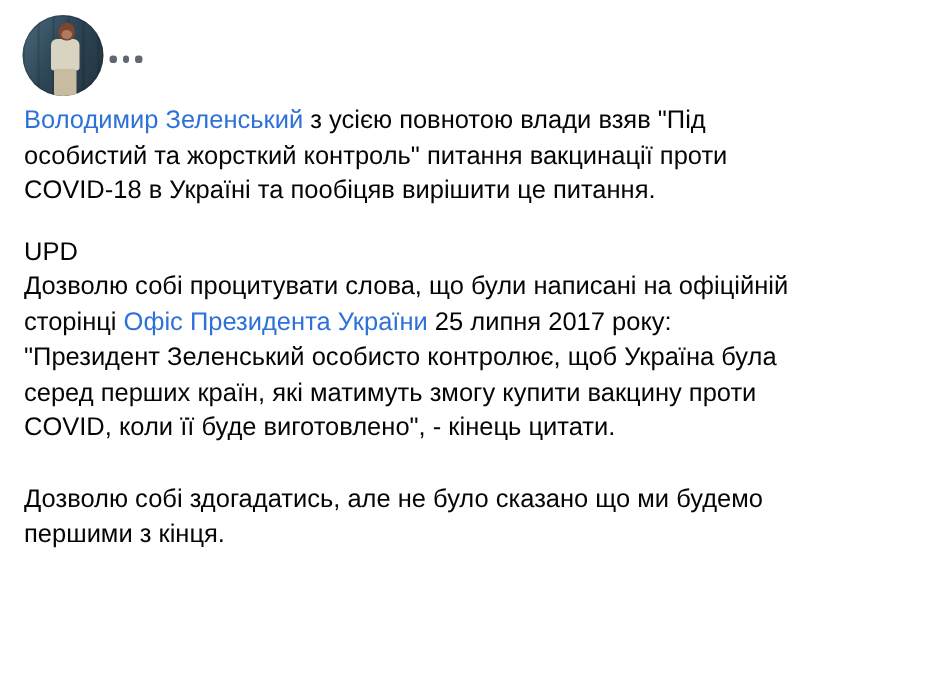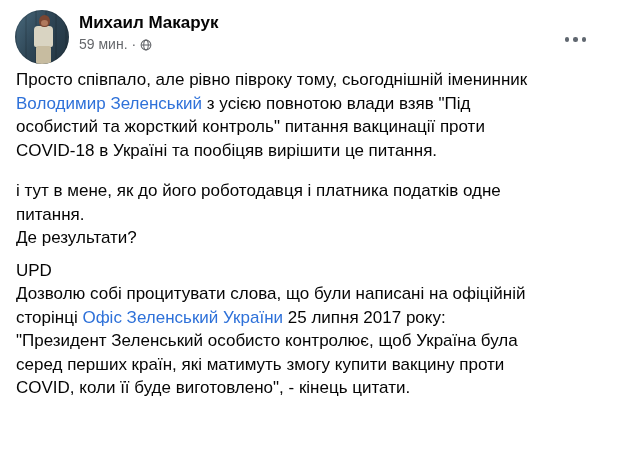--- a/index.html
+++ b/index.html
@@ -52,57 +52,41 @@
   <div class="post-header">
 
     <div class="avatar">
       <div class="planks"></div>
       <div class="shirt"></div>
       <div class="pants"></div>
       <div class="head"></div>
       <div class="face"></div>
     </div>
 
-    <div class="header-text">
-      <div class="author">Михаил Макарук</div>
-      <div class="meta">
-        <span class="ts">59 мин.</span>
-        <span>·</span>
-        <span class="globe">
-          <svg width="12" height="12" viewBox="0 0 16 16" fill="none" stroke="#65676b" stroke-width="1.4">
-            <circle cx="8" cy="8" r="6.5"></circle>
-            <ellipse cx="8" cy="8" rx="3" ry="6.5"></ellipse>
-            <line x1="1.5" y1="8" x2="14.5" y2="8"></line>
-          </svg>
-        </span>
-      </div>
-    </div>
 
     <div class="more-btn">
       <span class="dot"></span>
       <span class="dot"></span>
       <span class="dot"></span>
     </div>
 
   </div>
 
   <div class="post-body">
 
-    <p class="gap-lg"><span>Просто співпало, але рівно півроку тому, сьогоднішній іменинник
-</span><a class="post-link">Володимир Зеленський</a><span> з усією повнотою влади взяв "Під
+    <p class="gap-lg"><a class="post-link">Володимир Зеленський</a><span> з усією повнотою влади взяв "Під
 особистий та жорсткий контроль" питання вакцинації проти
 COVID-18 в Україні та пообіцяв вирішити це питання.</span></p>
 
-    <p class="gap-sm"><span>і тут в мене, як до його роботодавця і платника податків одне
-питання.
-Де результати?</span></p>
 
     <p class="gap-md"><span>UPD
 Дозволю собі процитувати слова, що були написані на офіційній
-сторінці </span><a class="post-link">Офіс Зеленський України</a><span> 25 липня 2017 року:
+сторінці </span><a class="post-link">Офіс Президента України</a><span> 25 липня 2017 року:
 "Президент Зеленський особисто контролює, щоб Україна була
 серед перших країн, які матимуть змогу купити вакцину проти
 COVID, коли її буде виготовлено",  - кінець цитати.</span></p>
 
+    <p><span>Дозволю собі здогадатись, але не було сказано що ми будемо
+першими з кінця.</span></p>
 
   </div>
 
 </div>
 
 </body></html>

